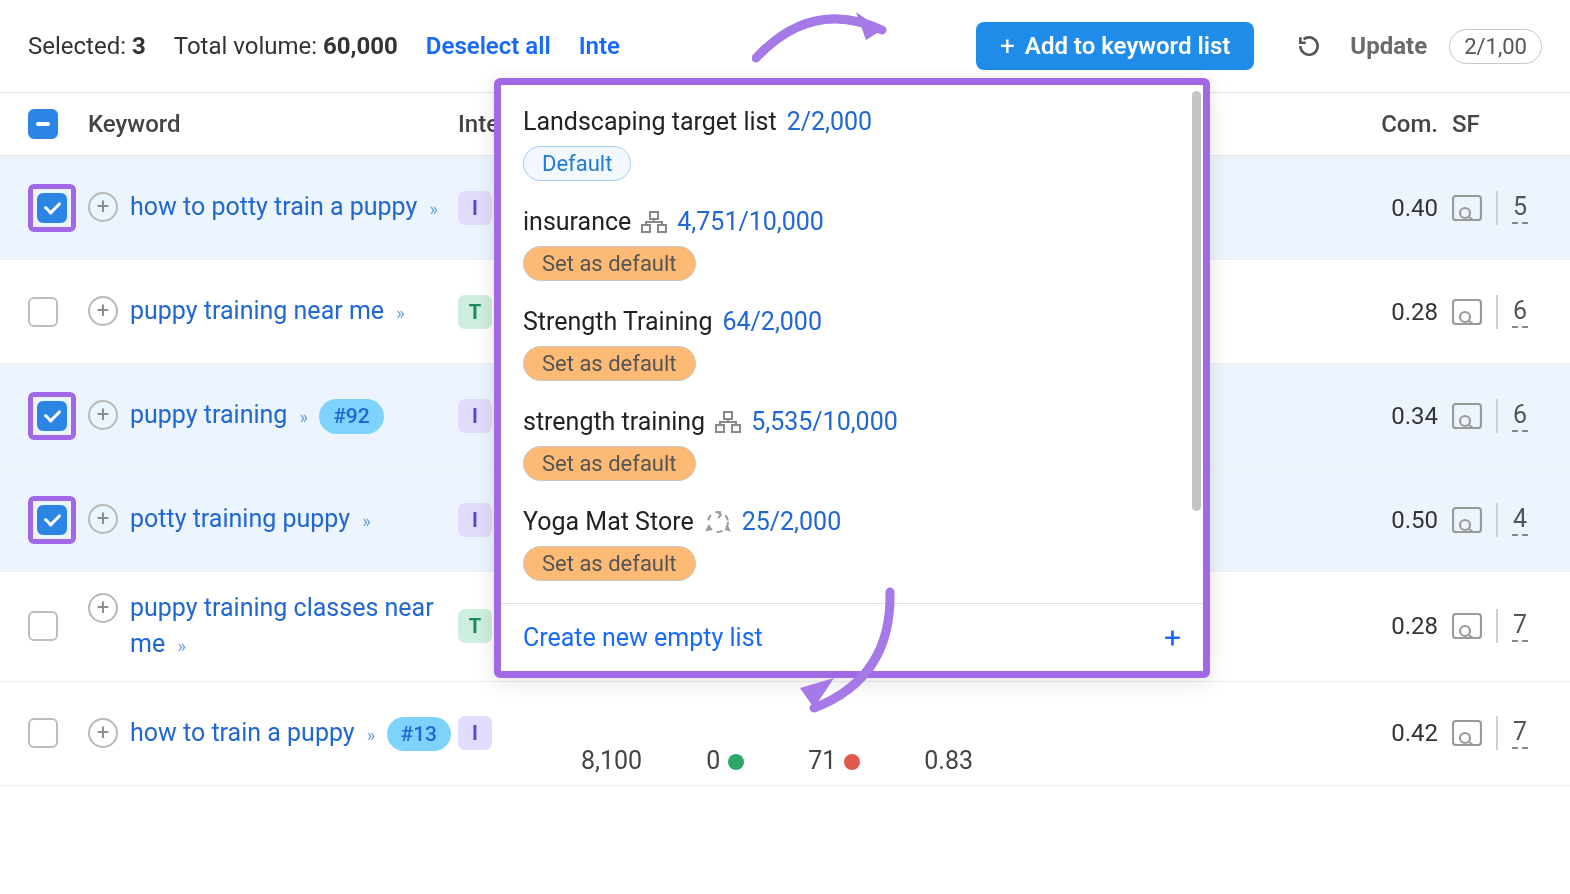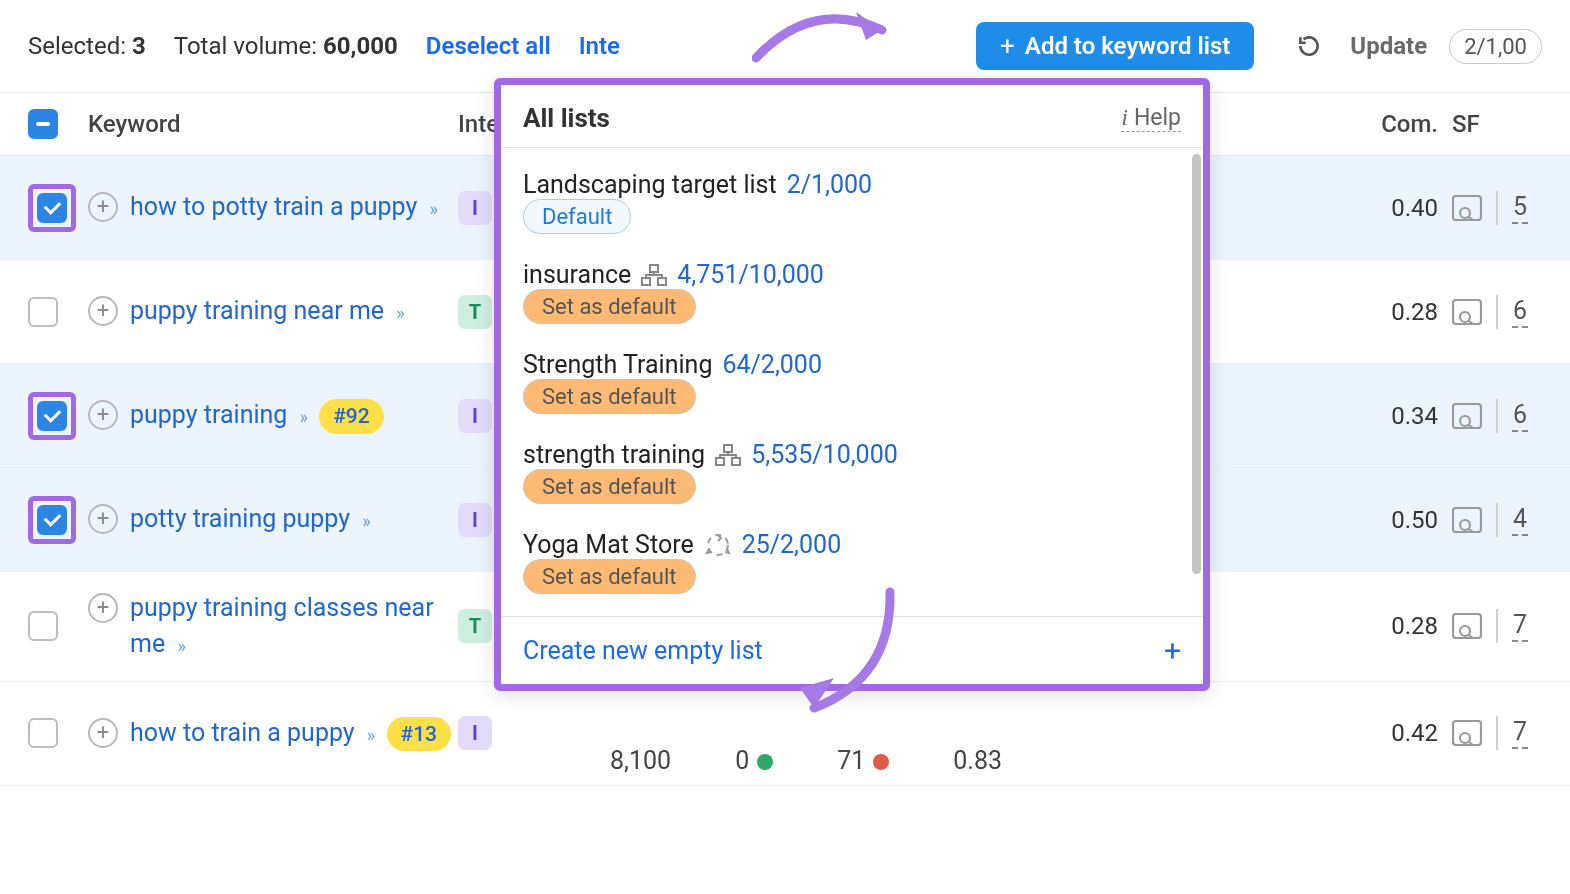--- a/index.html
+++ b/index.html
@@ -147,21 +147,21 @@
     margin-top:3px;
     line-height:1;
   }
   .kwtext {
     color:#2067d4;
     font-size:25px;
     line-height:1.45;
   }
   .chev { color:#6ba1e0; font-size:18px; margin-left:6px; letter-spacing:-3px;}
   .rank-badge {
-    background:#fde047;
+    background:#7dd3fc;
     color:#2067d4;
     border-radius:18px;
     padding:2px 14px;
     font-size:21px;
     margin-left:8px;
     font-weight:500;
     display:inline-block;
   }
 
   
@@ -235,20 +235,21 @@
     display:flex;
     align-items:center;
     gap:10px;
   }
   .plist-count { color:#2067d4; font-size:25px; white-space:nowrap;}
   .chip {
     border-radius:20px;
     padding:4px 18px;
     font-size:22px;
     display:inline-block;
+    margin-top:10px;
   }
   .chip.default { color:#1e7bd9; border:1px solid #a7cdf2; background:#f3f8fe;}
   .chip.setdef { color:#555; border:1px solid #c6c6c6; background:#fdba74; cursor:pointer;}
   .sitemap-icon { width:26px; height:22px; }
   .recycle-icon { width:28px; height:26px; }
   .popup-foot {
     display:flex;
     justify-content:space-between;
     align-items:center;
     padding:16px 22px;
@@ -271,21 +272,21 @@
     position:absolute;
     pointer-events:none;
     z-index:20;
   }
   .arrow svg { width:100%; height:100%; }
 
   
   .row-under {
     position:absolute;
     top: 746px;
-    left: 610px;
+    left: 581px;
     display:flex;
     gap: 64px;
     align-items:center;
     font-size:25px;
     color:#444;
     z-index:1;
     pointer-events:none;
   }
   .dot { width:16px; height:16px; border-radius:50%; display:inline-block; margin-left:8px; vertical-align:middle;}
   .dot.green{background:#2ea86a;}
@@ -469,32 +470,25 @@
   </div>
 
 <div class="row-under">
   <span>8,100</span>
   <span><span>0</span><span class="dot green"></span></span>
   <span><span>71</span><span class="dot red"></span></span>
   <span>0.83</span>
 </div>
 
 <div class="popup">
-  <div class="popup-head">
-    <span class="title">All lists</span>
-    <span class="help">
-      <span style="font-family:Georgia,serif;font-style:italic;">i</span>
-      <span>Help</span>
-    </span>
-  </div>
   <div class="popup-list" id="plist">
     <div class="scroll-thumb"></div>
   <div class="plist-item"><div class="plist-top">
           <span class="plist-name">Landscaping target list </span>
-          <span class="plist-count">2/1,000</span>
+          <span class="plist-count">2/2,000</span>
         </div><span class="chip default">Default</span></div>
       <div class="plist-item"><div class="plist-top">
           <span class="plist-name">insurance <svg class="sitemap-icon" viewBox="0 0 26 22">
               <rect x="9" y="1" width="8" height="7" fill="none" stroke="#888" stroke-width="2"></rect>
               <rect x="1" y="14" width="8" height="7" fill="none" stroke="#888" stroke-width="2"></rect>
               <rect x="17" y="14" width="8" height="7" fill="none" stroke="#888" stroke-width="2"></rect>
               <path d="M13 8 v3 M5 14 v-3 h16 v3" fill="none" stroke="#888" stroke-width="2"></path>
             </svg></span>
           <span class="plist-count">4,751/10,000</span>
         </div><span class="chip setdef">Set as default</span></div>

